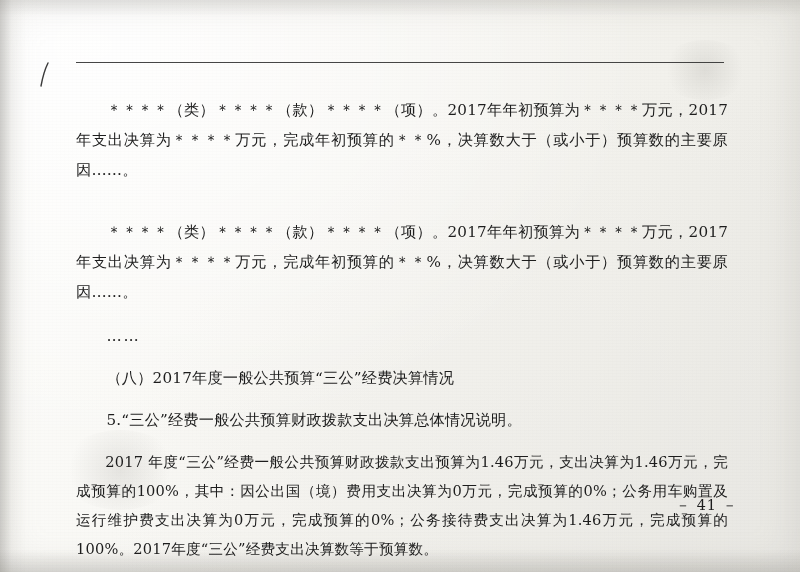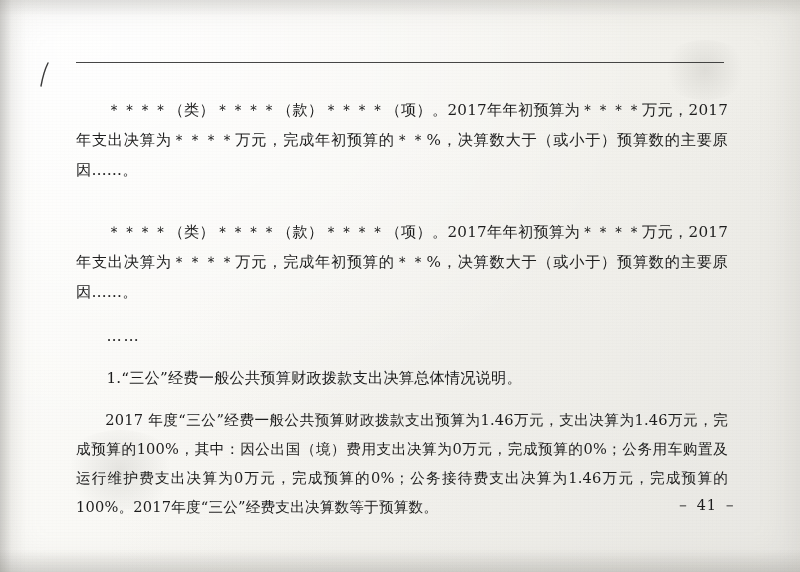--- a/index.html
+++ b/index.html
@@ -154,22 +154,23 @@
     <div class="rule"></div>
 
 
 
     <p class="para indent gap-b">＊＊＊＊（类）＊＊＊＊（款）＊＊＊＊（项）。2017年年初预算为＊＊＊＊万元，2017年支出决算为＊＊＊＊万元，完成年初预算的＊＊%，决算数大于（或小于）预算数的主要原因……。</p>
 
     <p class="para indent gap-b">＊＊＊＊（类）＊＊＊＊（款）＊＊＊＊（项）。2017年年初预算为＊＊＊＊万元，2017年支出决算为＊＊＊＊万元，完成年初预算的＊＊%，决算数大于（或小于）预算数的主要原因……。</p>
 
     <p class="para dots gap-c">……</p>
 
+    <p class="para indent gap-d">（八）2017年度一般公共预算“三公”经费决算情况</p>
 
-    <p class="para indent gap-d">1.“三公”经费一般公共预算财政拨款支出决算总体情况说明。</p>
+    <p class="para indent gap-d">5.“三公”经费一般公共预算财政拨款支出决算总体情况说明。</p>
 
     <p class="para body-block indent gap-d">2017 年度“三公”经费一般公共预算财政拨款支出预算为1.46万元，支出决算为1.46万元，完成预算的100%，其中：因公出国（境）费用支出决算为0万元，完成预算的0%；公务用车购置及运行维护费支出决算为0万元，完成预算的0%；公务接待费支出决算为1.46万元，完成预算的100%。2017年度“三公”经费支出决算数等于预算数。</p>
   </div>
 
   <div class="pagenum">－ 41 －</div>
 
   <div class="grain"></div>
 </div>
 
 </body></html>

